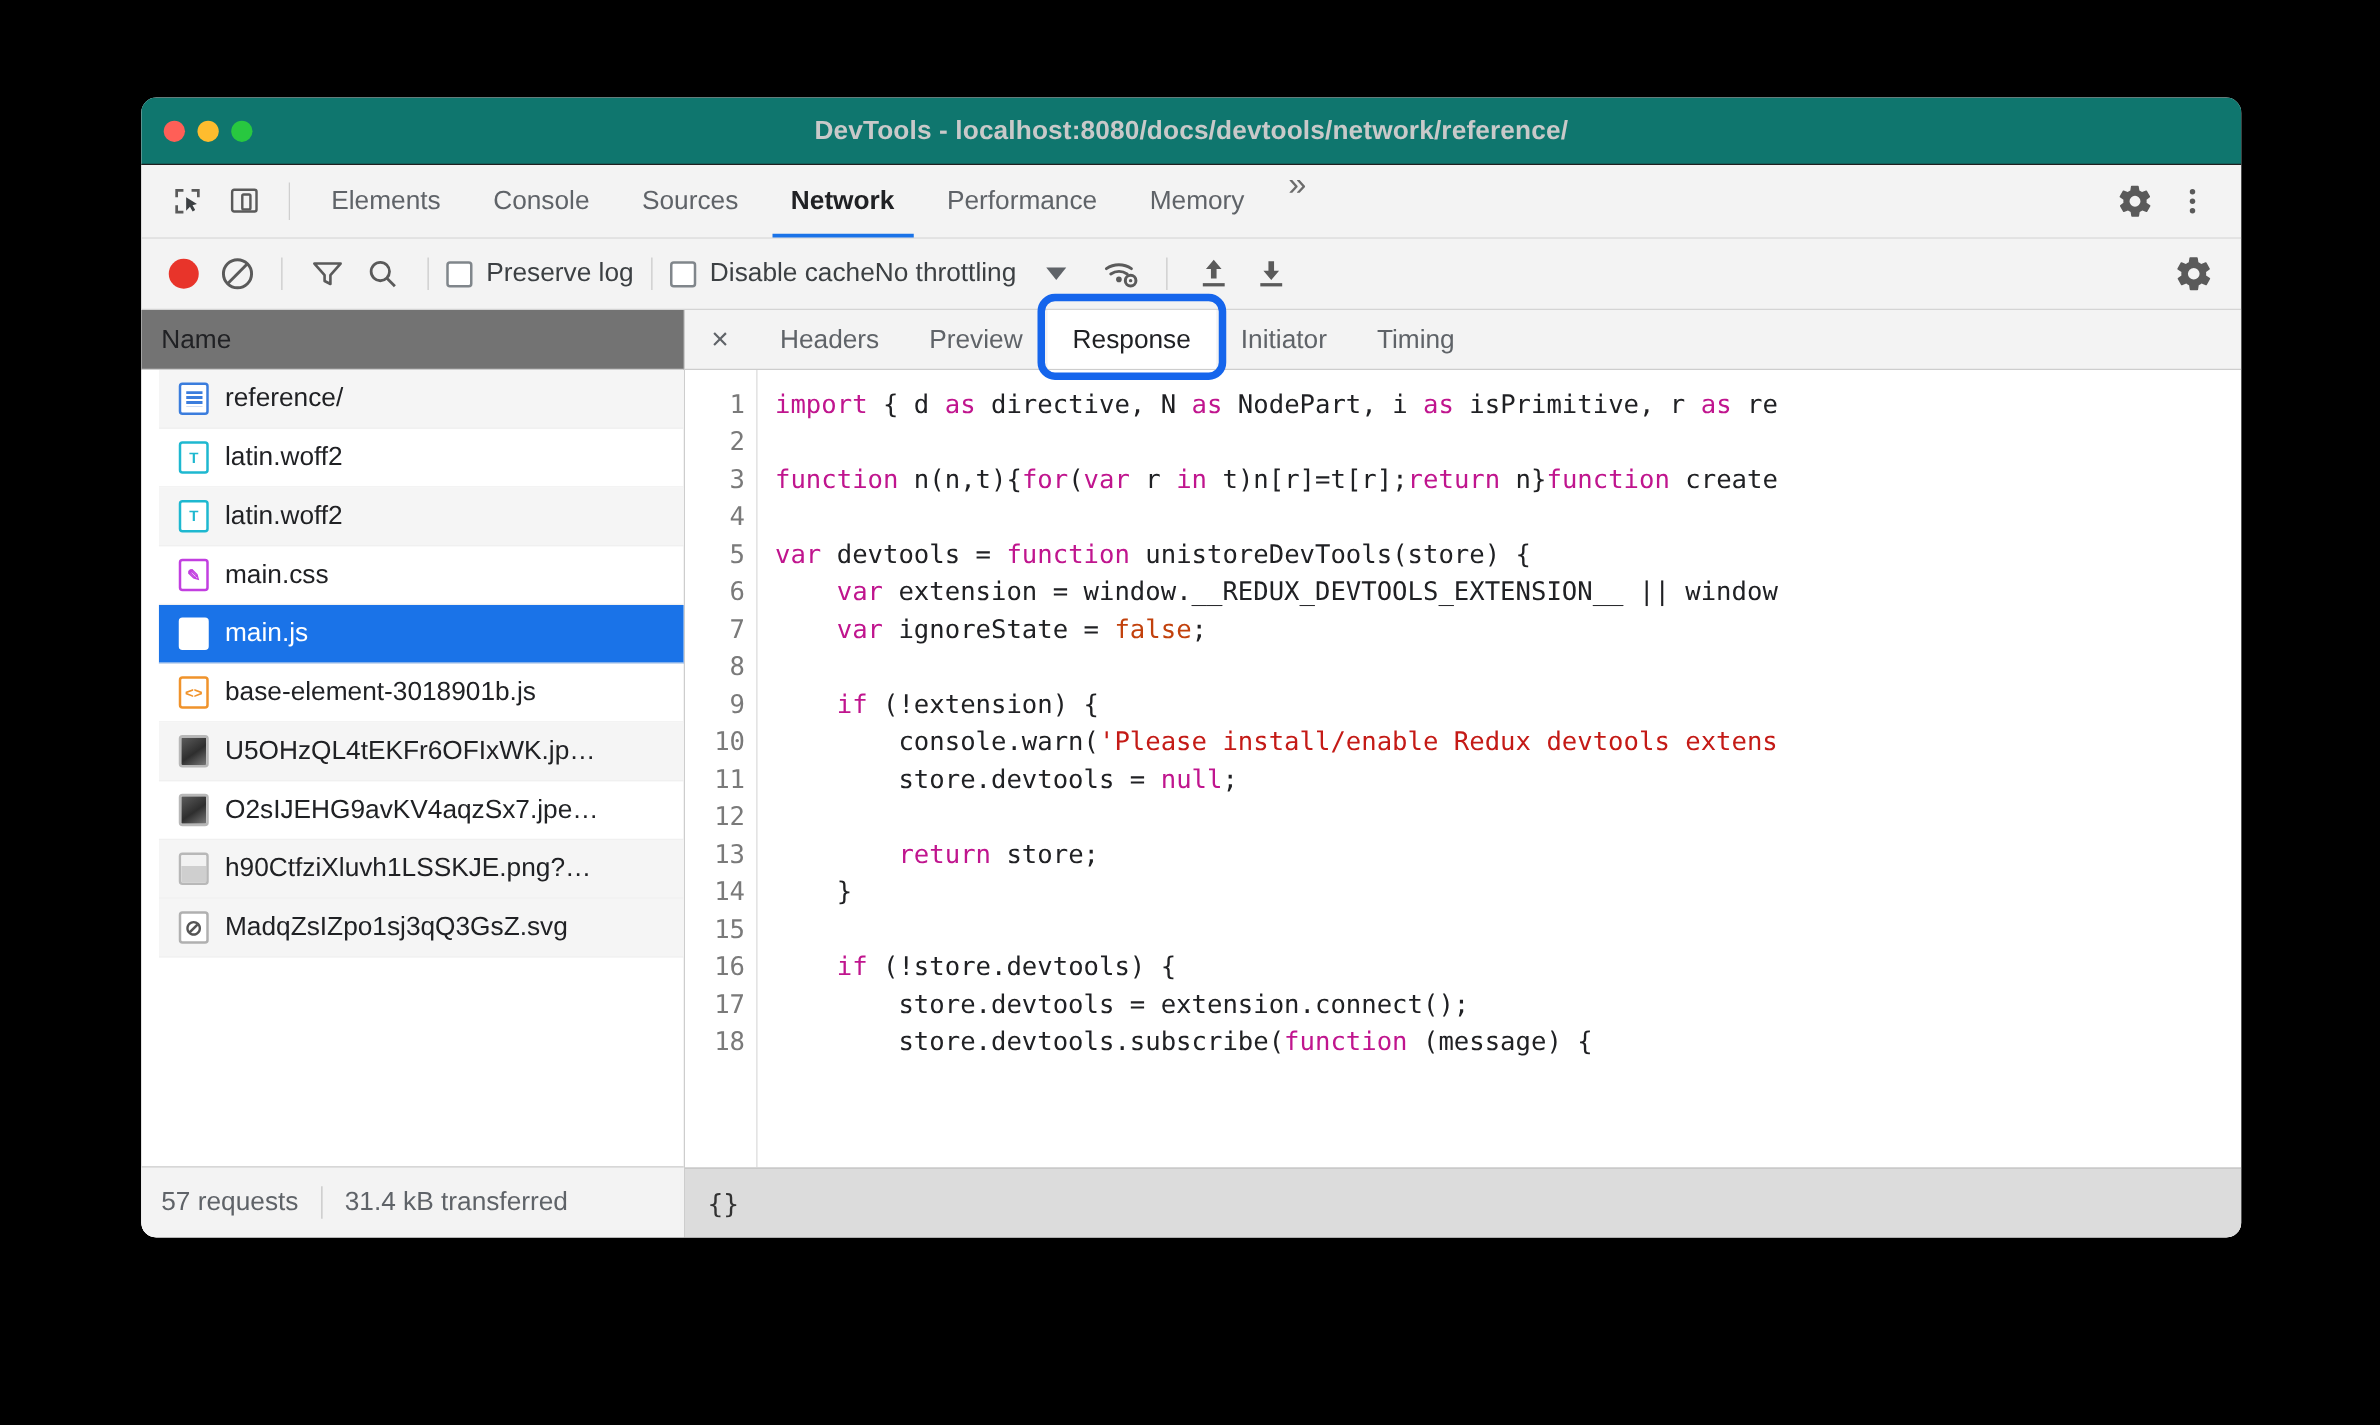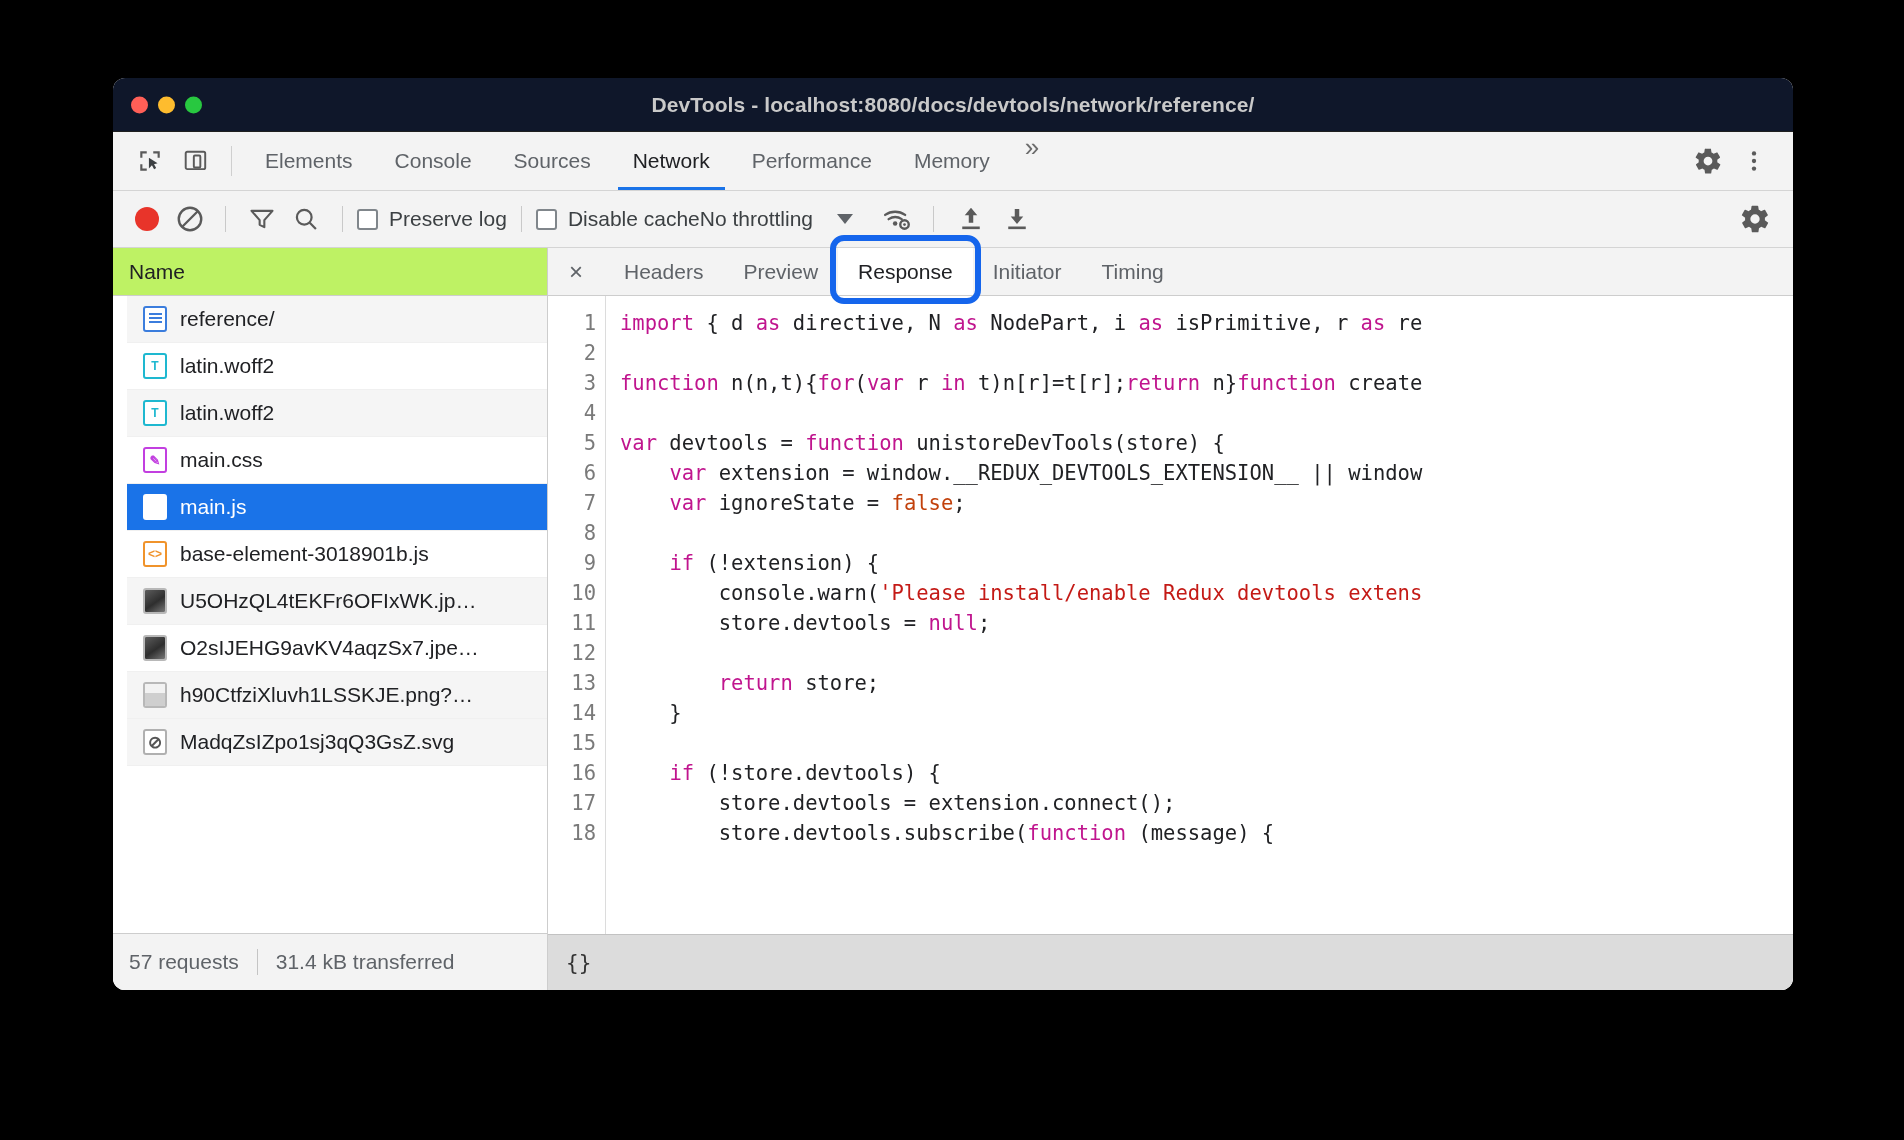--- a/index.html
+++ b/index.html
@@ -19,21 +19,21 @@
     background: #ffffff;
     box-shadow: 0 10px 40px rgba(0,0,0,0.55);
     overflow: hidden;
     display: flex;
     flex-direction: column;
   }
 
   
   #titlebar {
     height: 54px;
-    background: #0f172a;
+    background: #0f766e;
     border-bottom: 1px solid #1f1f1f;
     position: relative;
     display: flex;
     align-items: center;
     flex: 0 0 auto;
   }
   .traffic-lights {
     position: absolute;
     left: 18px; top: 50%;
     transform: translateY(-50%);
@@ -74,21 +74,21 @@
     flex: 0 0 1px;
   }
   .dt-tab {
     display: flex; align-items: center;
     padding: 16px 21px;
     font-size: 21px;
     color: #5f6368;
     position: relative;
     white-space: nowrap;
   }
-  .dt-tab.active { color: #202124; }
+  .dt-tab.active { color: #202124; font-weight: bold; }
   .dt-tab.active::after {
     content: "";
     position: absolute;
     left: 6px; right: 6px; bottom: 0;
     height: 3px;
     background: #1a73e8;
   }
   .dt-tabs-right {
     margin-left: auto;
     display: flex; align-items: center;
@@ -144,21 +144,21 @@
   #left-pane {
     width: 435px;
     flex: 0 0 435px;
     border-right: 1px solid #cdcdcd;
     display: flex; flex-direction: column;
     background: #fff;
     min-height: 0;
   }
   #name-header {
     height: 48px;
-    background: #bef264;
+    background: #737373;
     border-bottom: 1px solid #cdcdcd;
     display: flex; align-items: center;
     padding-left: 16px;
     font-size: 21px;
     color: #202124;
     flex: 0 0 auto;
   }
   #req-list { flex: 1 1 auto; overflow: hidden; margin-left: 14px; }
   .req-row {
     height: 47px;

